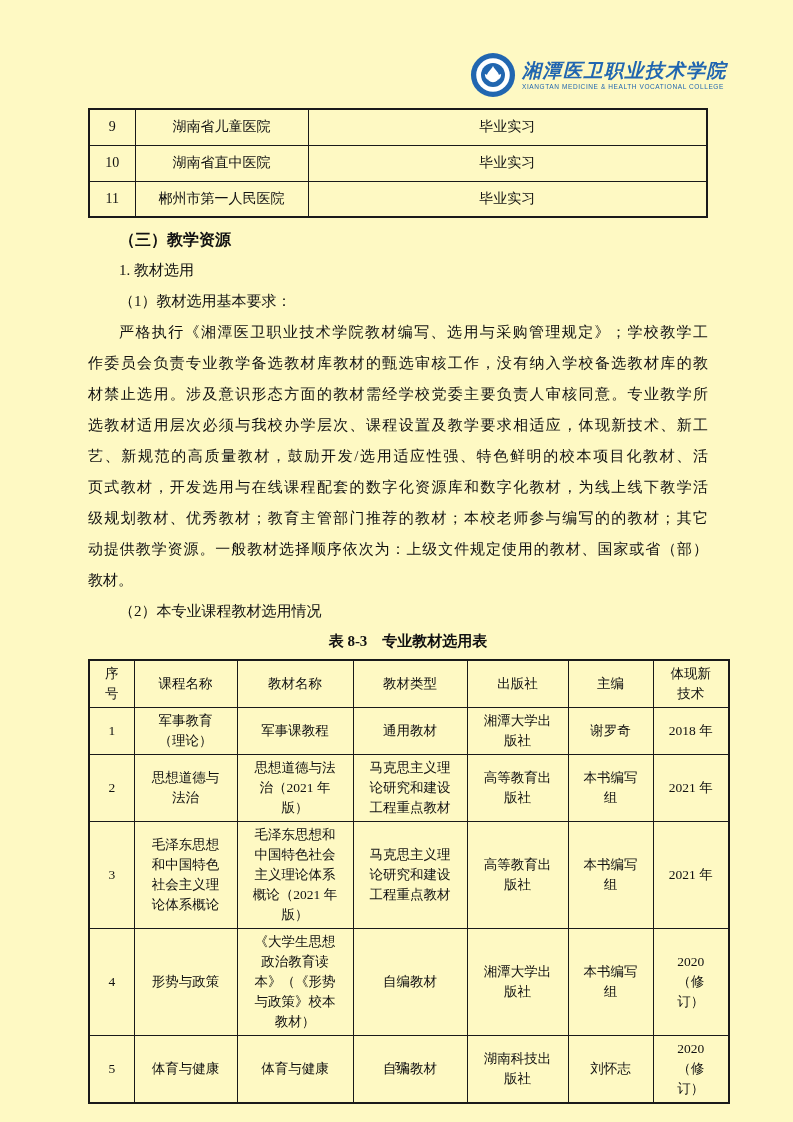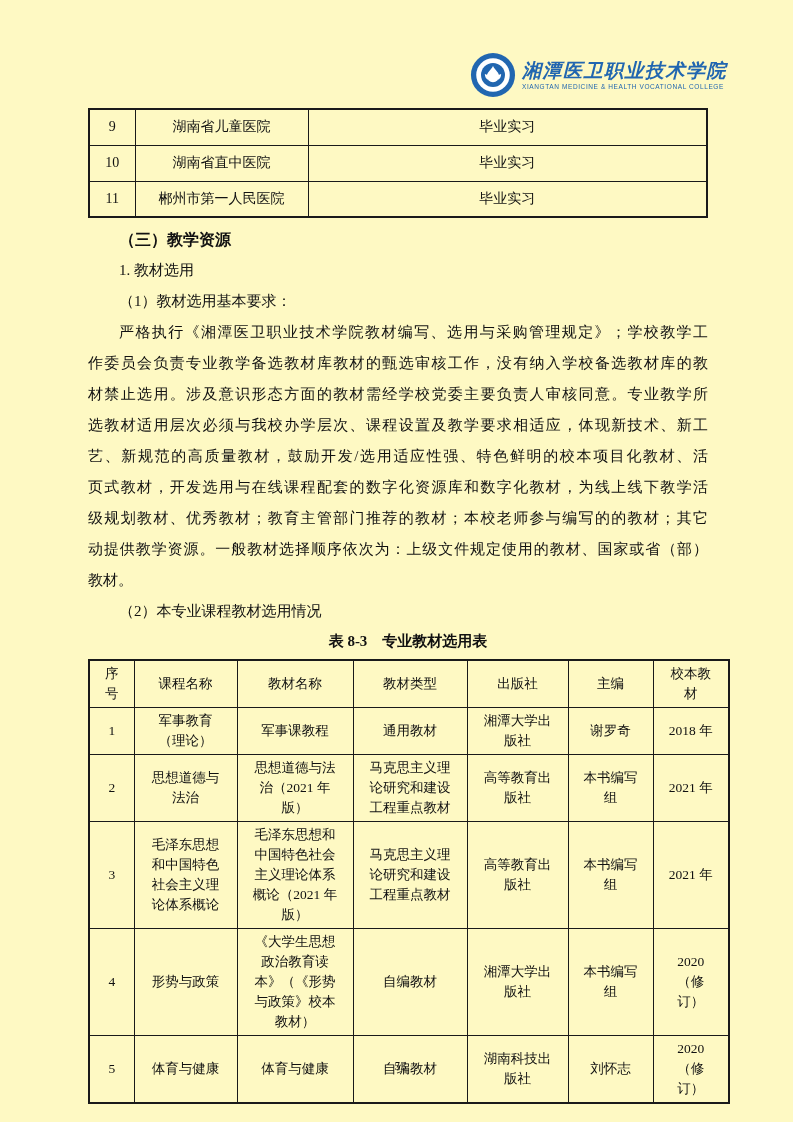--- a/index.html
+++ b/index.html
@@ -139,21 +139,21 @@
         <col style="width:76px">
     </colgroup>
     <thead>
       <tr>
         <th>序号</th>
         <th>课程名称</th>
         <th>教材名称</th>
         <th>教材类型</th>
         <th>出版社</th>
         <th>主编</th>
-        <th>校本教材</th>
+        <th>体现新技术</th>
       </tr>
     </thead>
     <tbody>
       <tr>
         <td>1</td>
         <td class="c-course">军事教育（理论）</td>
         <td>军事课教程</td>
         <td>通用教材</td>
         <td>湘潭大学出版社</td>
         <td>谢罗奇</td>

